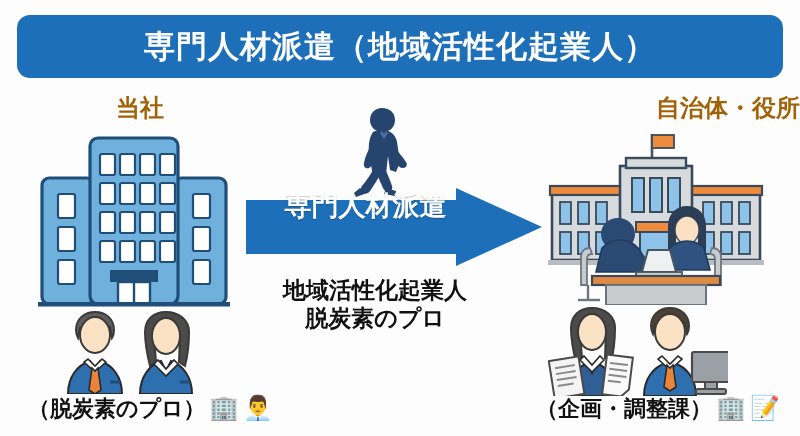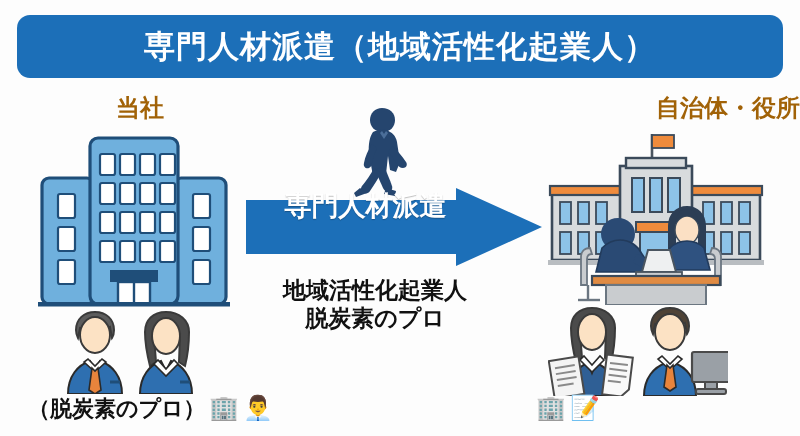--- a/index.html
+++ b/index.html
@@ -363,17 +363,18 @@
     </svg>
   </div>
 
   <div class="bottom-caption caption-left">
     <span>（脱炭素のプロ）</span>
     <span class="caption-emoji">🏢</span>
     <span class="caption-emoji">👨‍💼</span>
   </div>
 
   <div class="bottom-caption caption-right">
+    <span>（企画・調整課）</span>
     <span class="caption-emoji">🏢</span>
     <span class="caption-emoji">📝</span>
   </div>
 
 </div>
 
 </body></html>

